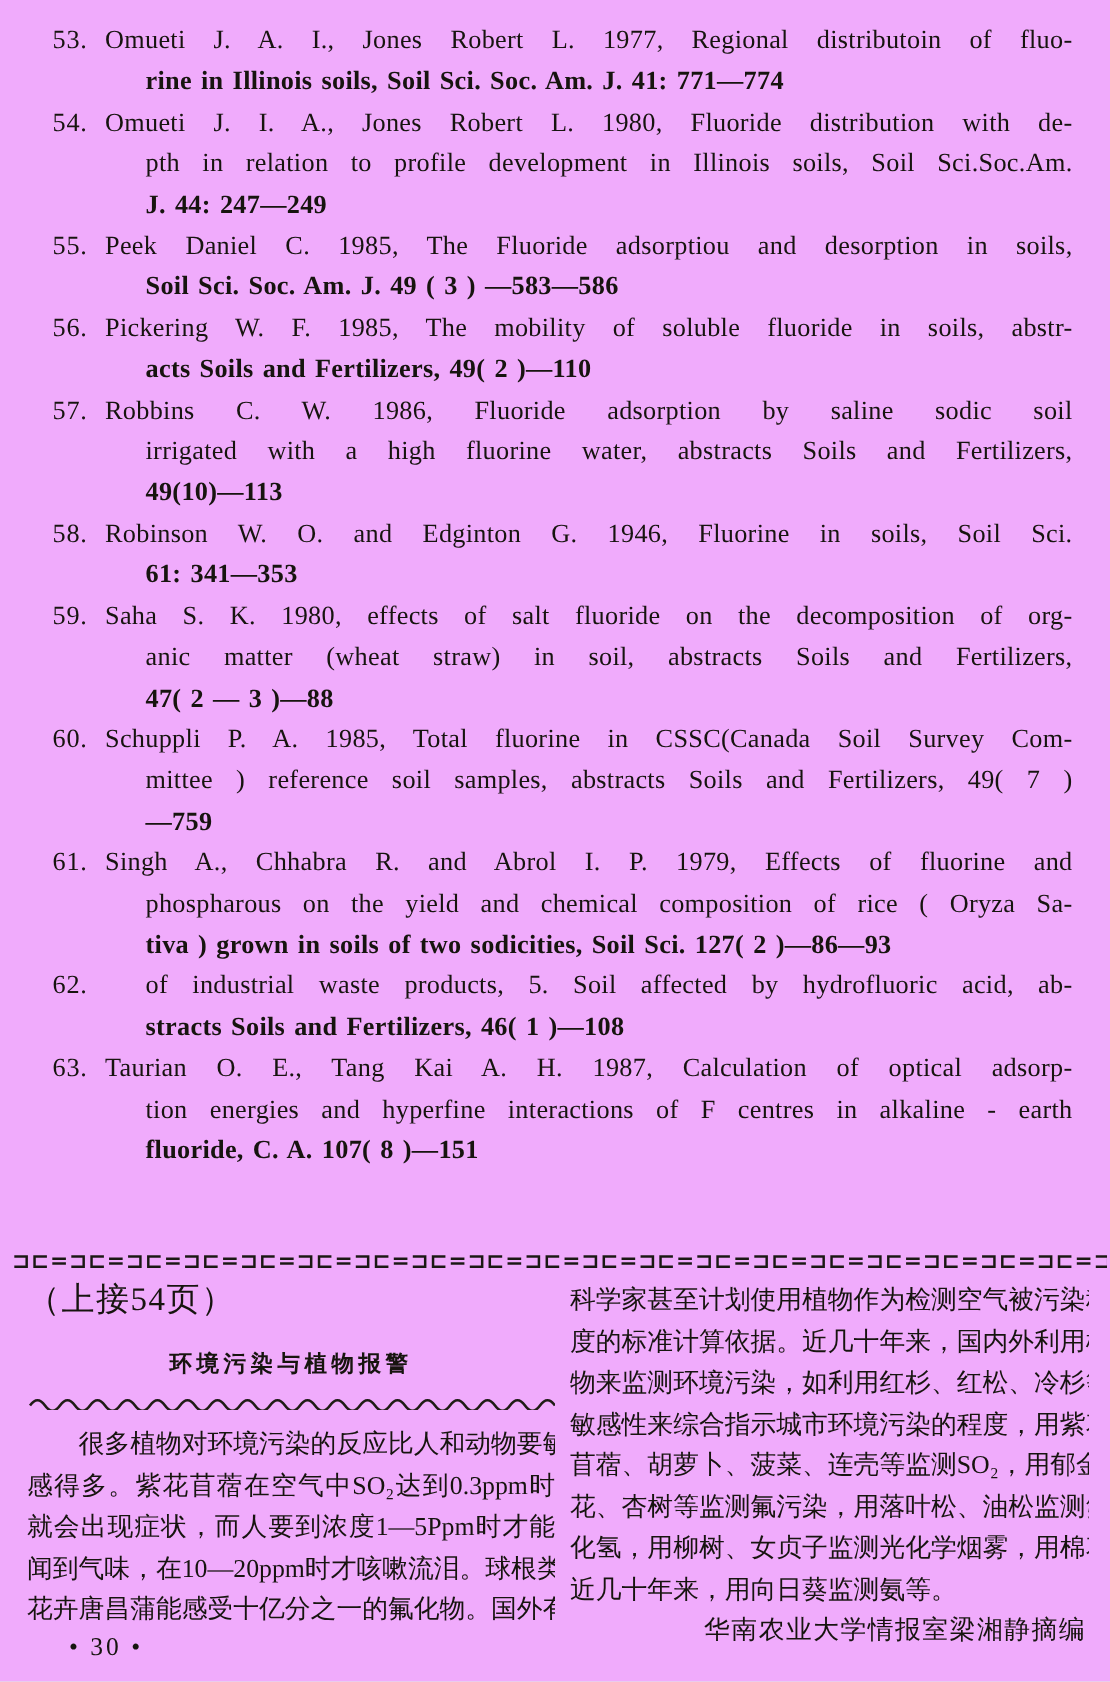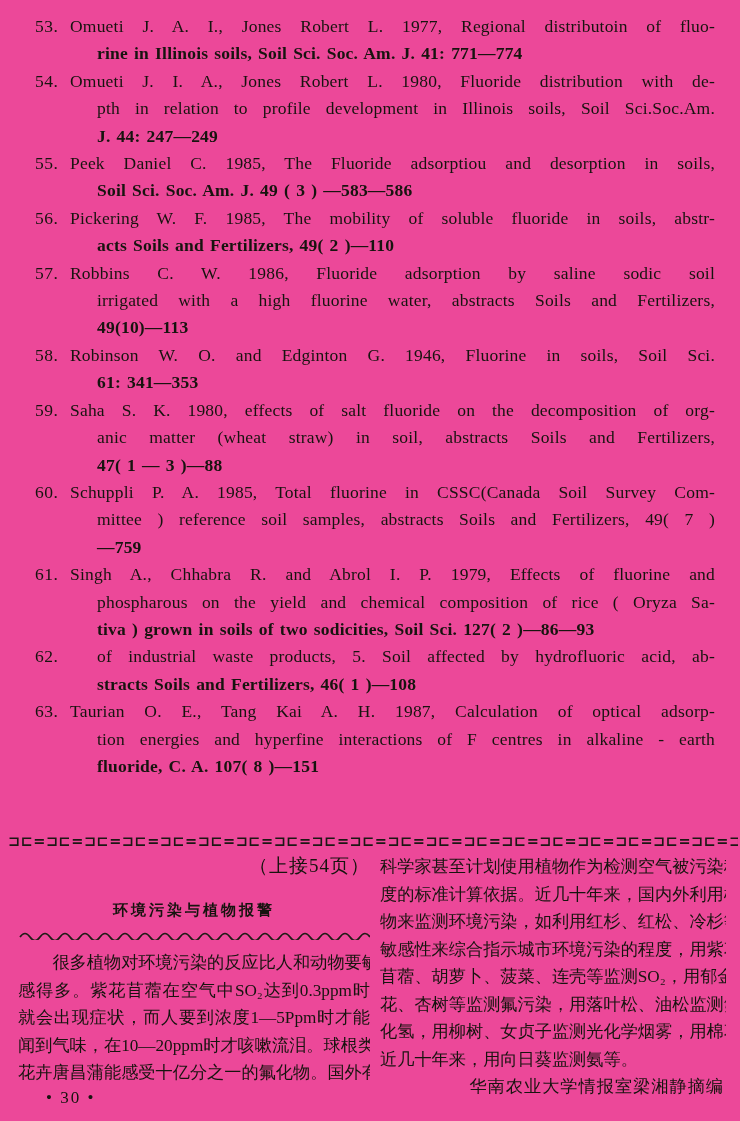--- a/index.html
+++ b/index.html
@@ -1,18 +1,18 @@
 <!DOCTYPE html>
 <html><head>
 <meta charset="utf-8">
 <style>
   html,body { margin:0; padding:0; background:#e8e6e0; }
   .page {
     position:relative; width:740px; height:1121px; margin:0 auto;
-    background:#ec4899; color:#17140f; overflow:hidden;
+    background:#f0abfc; color:#17140f; overflow:hidden;
     font-family:"Liberation Serif","DejaVu Serif",serif;
   }
   
   .refs { position:absolute; top:13px; left:70px; right:25px; }
   .ref-item { position:relative; }
   .ref-num {
     position:absolute; left:-35px; top:0; width:34px;
     font-size:17.5px; line-height:27.4px; letter-spacing:0.5px;
   }
   .ref-line {
@@ -30,21 +30,21 @@
     letter-spacing:0.5px; white-space:nowrap; overflow:hidden; color:#1b1814;
     font-weight:bold;
   }
   
   .article {
     position:absolute; top:853px; left:18px; right:14px;
     display:flex; gap:10px;
   }
   .col-left  { width:352px; }
   .col-right { flex:1; min-width:0; }
-  .cn-note { font-size:19px; line-height:26px; letter-spacing:1px;text-align:right; }
+  .cn-note { font-size:22px; line-height:26px; letter-spacing:1px; }
   .cn-title {
     margin:16px 0 0 0; font-size:15px; font-weight:bold;
     text-align:center; letter-spacing:3px; line-height:30px;
   }
   .wave-svg { display:block; margin:4px 0 9px 0; }
   .cn-line {
     font-size:17.2px; line-height:27.5px;
     text-align:justify; text-align-last:justify;
     overflow:hidden; white-space:nowrap;
   }
@@ -94,21 +94,21 @@
       </div>
       <div class="ref-item">
         <span class="ref-num">58.</span>
         <div class="ref-line first">Robinson W. O. and Edginton G. 1946, Fluorine in soils, Soil Sci.</div>
         <div class="ref-line last">61: 341—353</div>
       </div>
       <div class="ref-item">
         <span class="ref-num">59.</span>
         <div class="ref-line first">Saha S. K. 1980, effects of salt fluoride on the decomposition of org-</div>
         <div class="ref-line">anic matter (wheat straw) in soil, abstracts Soils and Fertilizers,</div>
-        <div class="ref-line last">47( 1 — 3 )—88</div>
+        <div class="ref-line last">47( 2 — 3 )—88</div>
       </div>
       <div class="ref-item">
         <span class="ref-num">60.</span>
         <div class="ref-line first">Schuppli P. A. 1985, Total fluorine in CSSC(Canada Soil Survey Com-</div>
         <div class="ref-line">mittee ) reference soil samples, abstracts Soils and Fertilizers, 49( 7 )</div>
         <div class="ref-line last">—759</div>
       </div>
       <div class="ref-item">
         <span class="ref-num">61.</span>
         <div class="ref-line first">Singh A., Chhabra R. and Abrol I. P. 1979, Effects of fluorine and</div>

